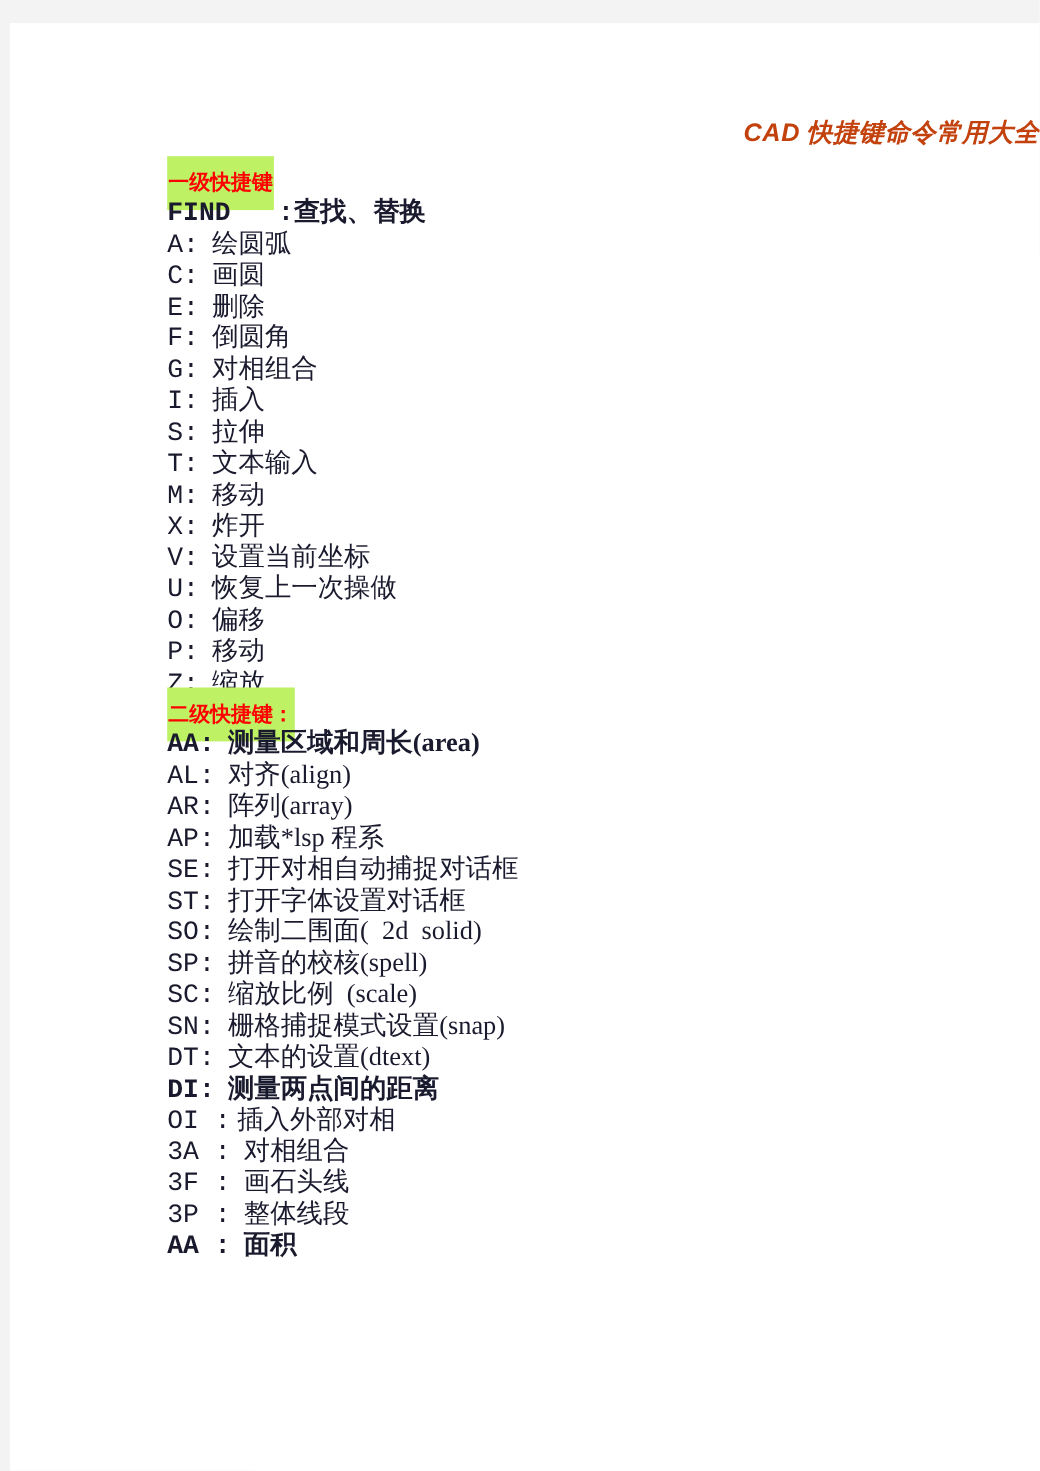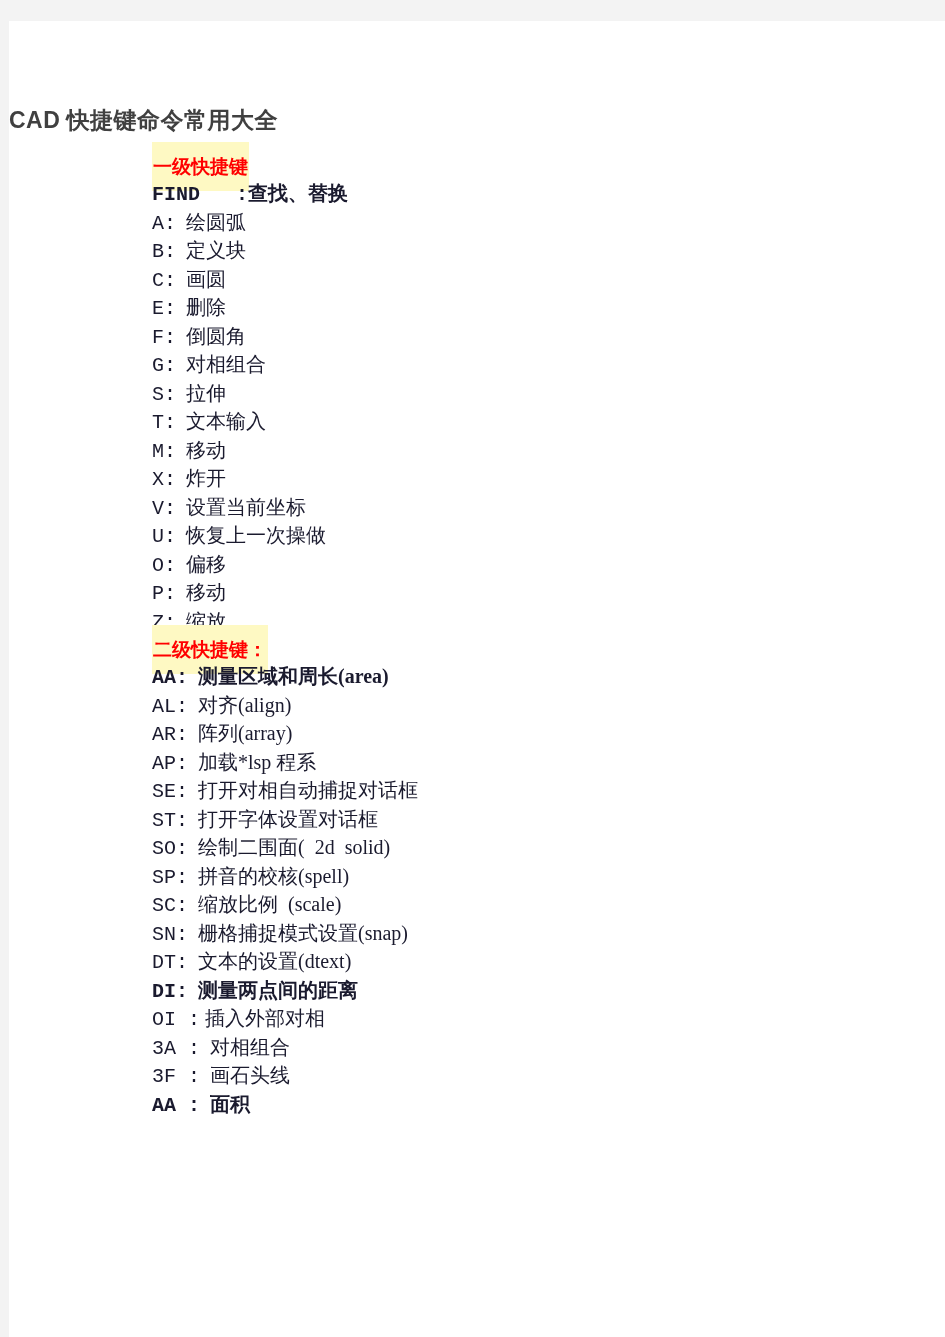--- a/index.html
+++ b/index.html
@@ -16,51 +16,52 @@
   #page {
     position: absolute;
     left: 9px;
     top: 21px;
     width: 936px;
     height: 1316px;
     background: #ffffff;
     overflow: hidden;
   }
   #doc-title {
-    text-align: left;
+    text-align: right;
     font-family: "Liberation Sans", "DejaVu Sans", sans-serif;
     font-weight: bold;
     font-size: 23px;
-    color: #404040;
+    color: #c2410c;
     margin: 0;
     padding-top: 84px;
     letter-spacing: 0.5px;
+    font-style: italic;
   }
   #content {
     margin-top: 17px;
     padding-left: 143px;
   }
   .section-head {
     margin: 0;
     font-family: "Liberation Serif", "DejaVu Serif", serif;
     font-size: 19px;
     font-weight: bold;
     line-height: 27px;
     color: #ff0000;
     white-space: pre;
   }
   .section-head .hl {
-    background: #fef9c3;
+    background: #bef264;
     color: #ff0000;
     padding: 14px 1px;
   }
   .row {
     margin: 0;
     font-family: "Liberation Mono", "DejaVu Sans Mono", monospace;
-    font-size: 20px;
+    font-size: 24px;
     line-height: 27.5px;
     color: #1a1a2e;
     white-space: pre;
   }
   .row.bold {
     font-weight: bold;
   }
   .row .key {
     display: inline-block;
   }
@@ -74,25 +75,25 @@
 <div id="page">
 
   <h1 id="doc-title">
     <span>CAD</span><span style="font-family:'Liberation Serif','DejaVu Serif',serif;"> 快捷键命令常用大全</span>
   </h1>
 
   <div id="content">
       <p class="section-head"><span class="hl">一级快捷键</span></p>
       <p class="row bold"><span class="key">FIND</span><span class="sep">   :</span><span class="desc">查找、替换</span></p>
       <p class="row"><span class="key">A:</span><span class="desc">  绘圆弧</span></p>
-      <p class="row"><span class="key">B:</span><span class="desc">  定义块</span></p>
       <p class="row"><span class="key">C:</span><span class="desc">  画圆</span></p>
       <p class="row"><span class="key">E:</span><span class="desc">  删除</span></p>
       <p class="row"><span class="key">F:</span><span class="desc">  倒圆角</span></p>
       <p class="row"><span class="key">G:</span><span class="desc">  对相组合</span></p>
+      <p class="row"><span class="key">I:</span><span class="desc">  插入</span></p>
       <p class="row"><span class="key">S:</span><span class="desc">  拉伸</span></p>
       <p class="row"><span class="key">T:</span><span class="desc">  文本输入</span></p>
       <p class="row"><span class="key">M:</span><span class="desc">  移动</span></p>
       <p class="row"><span class="key">X:</span><span class="desc">  炸开</span></p>
       <p class="row"><span class="key">V:</span><span class="desc">  设置当前坐标</span></p>
       <p class="row"><span class="key">U:</span><span class="desc">  恢复上一次操做</span></p>
       <p class="row"><span class="key">O:</span><span class="desc">  偏移</span></p>
       <p class="row"><span class="key">P:</span><span class="desc">  移动</span></p>
       <p class="row"><span class="key">Z:</span><span class="desc">  缩放</span></p>
       <p class="section-head"><span class="hl">二级快捷键：</span></p>
@@ -104,16 +105,17 @@
       <p class="row"><span class="key">ST:</span><span class="desc">  打开字体设置对话框</span></p>
       <p class="row"><span class="key">SO:</span><span class="desc">  绘制二围面(  2d  solid)</span></p>
       <p class="row"><span class="key">SP:</span><span class="desc">  拼音的校核(spell)</span></p>
       <p class="row"><span class="key">SC:</span><span class="desc">  缩放比例  (scale)</span></p>
       <p class="row"><span class="key">SN:</span><span class="desc">  栅格捕捉模式设置(snap)</span></p>
       <p class="row"><span class="key">DT:</span><span class="desc">  文本的设置(dtext)</span></p>
       <p class="row bold"><span class="key">DI:</span><span class="desc">  测量两点间的距离</span></p>
       <p class="row"><span class="key">OI</span><span class="sep"> :</span><span class="desc"> 插入外部对相</span></p>
       <p class="row"><span class="key">3A</span><span class="sep"> :</span><span class="desc">  对相组合</span></p>
       <p class="row"><span class="key">3F</span><span class="sep"> :</span><span class="desc">  画石头线</span></p>
+      <p class="row"><span class="key">3P</span><span class="sep"> :</span><span class="desc">  整体线段</span></p>
       <p class="row bold"><span class="key">AA</span><span class="sep"> :</span><span class="desc">  面积</span></p>
     </div>
 
 </div>
 
 </body></html>

